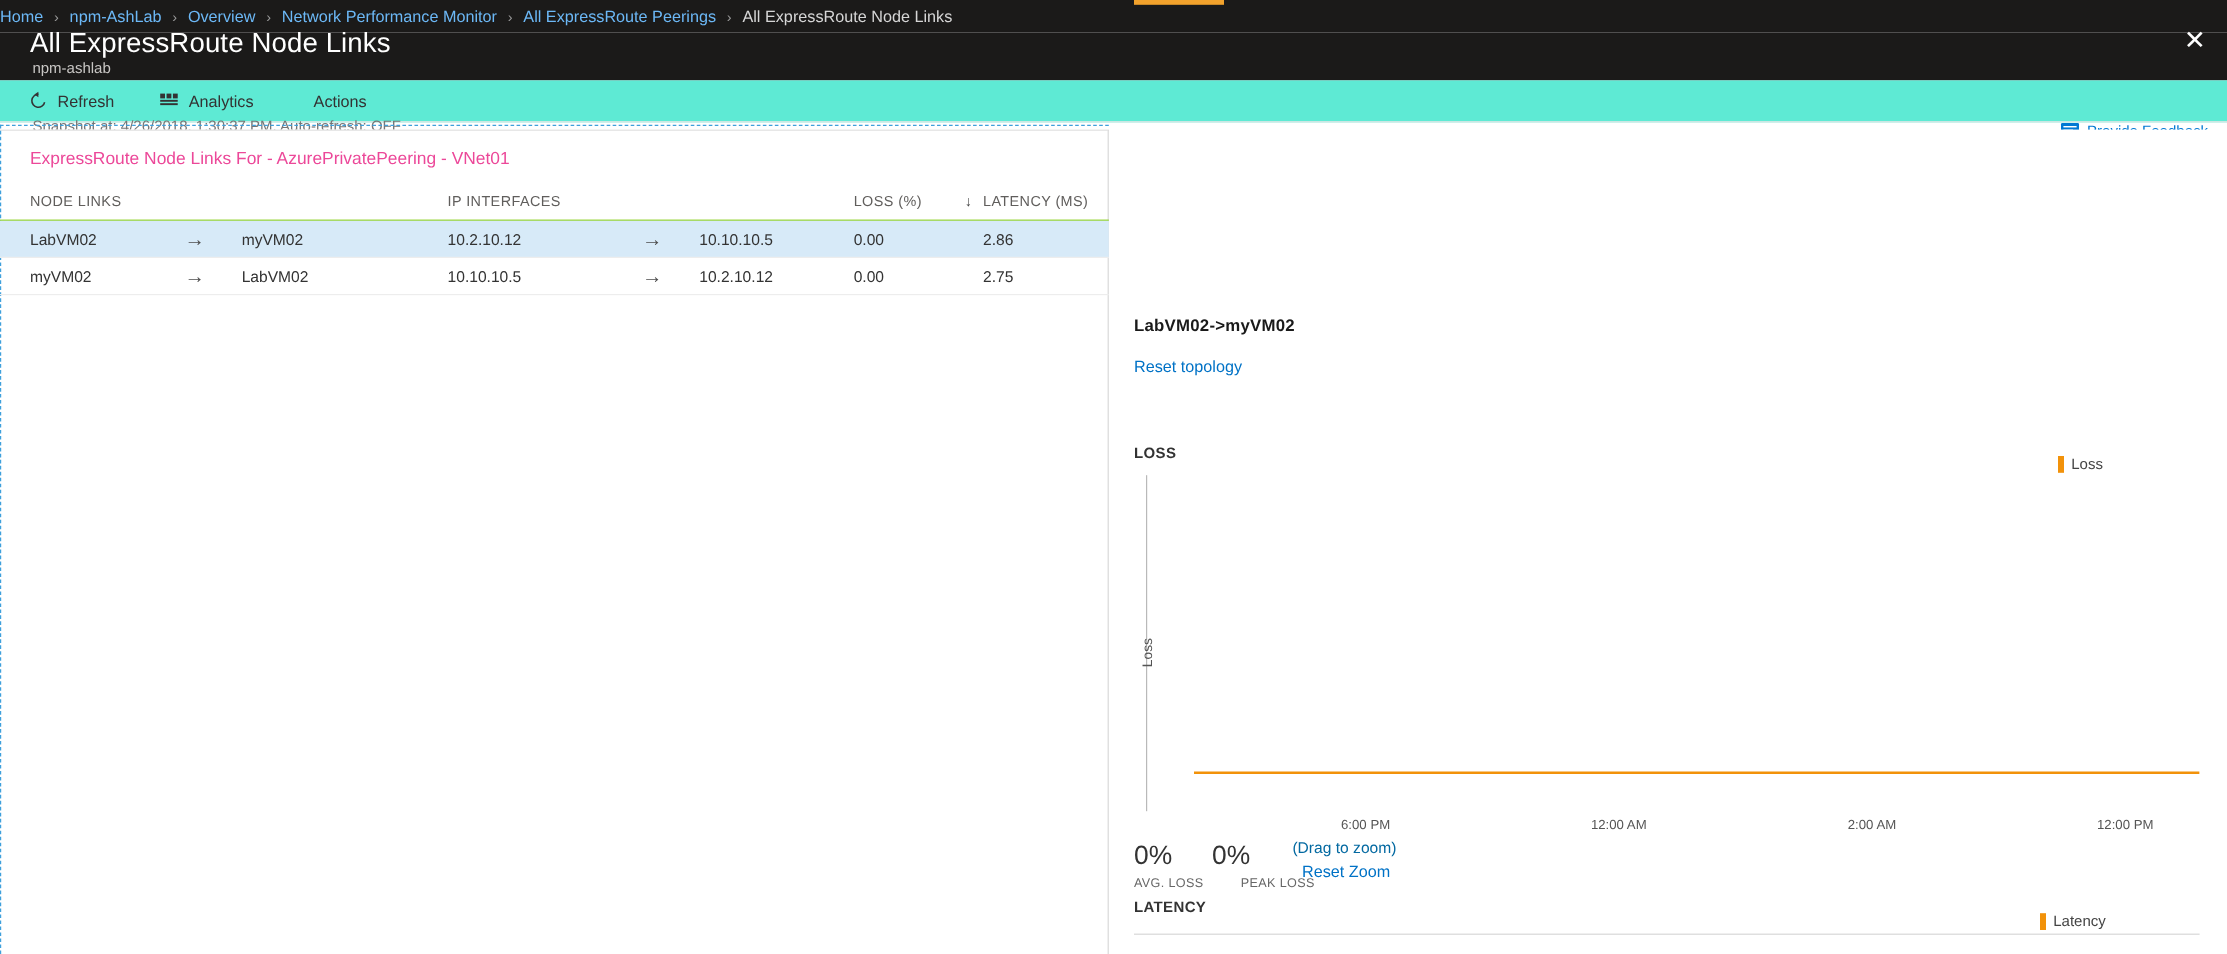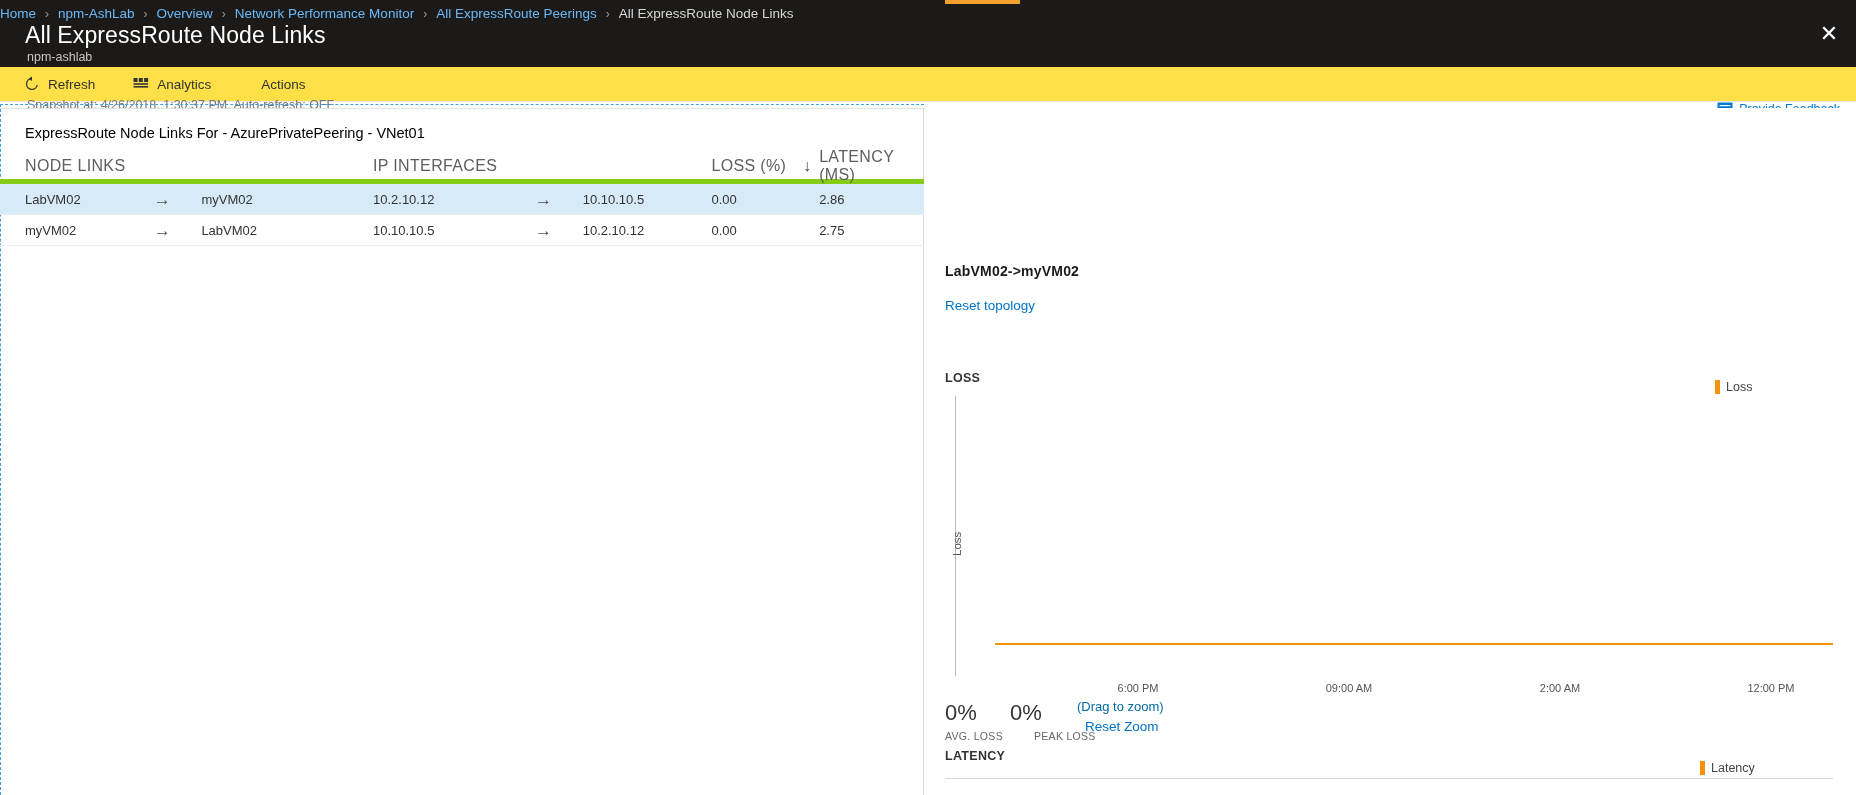--- a/index.html
+++ b/index.html
@@ -49,21 +49,21 @@
     position: absolute; right: 14px; top: 22px;
     width: 26px; height: 26px;
     color: #ffffff; font-size: 22px; line-height: 24px;
     text-align: center; cursor: pointer; font-weight: 300;
   }
 
   
   .cmdbar {
     position: absolute; left: 0; top: 67px;
     width: 1856px; height: 35px;
-    background: #fde047;
+    background: #5eead4;
     border-bottom: 1px solid #e6e6e6;
     display: flex; align-items: center;
   }
   .cmd {
     display: flex; align-items: center; gap: 8px;
     height: 34px; padding: 0 14px;
     font-size: 13.5px; color: #333333; cursor: pointer;
     margin-left: 10px;
   }
   .cmd-ico { width: 16px; height: 16px; display: block; }
@@ -101,33 +101,33 @@
     border-top: 1px dashed #3fa0dc;
   }
   .dashed-left {
     position: absolute; left: 0; top: 104px;
     width: 1px; height: 691px;
     border-left: 1px dashed #3fa0dc;
   }
 
   .section-head {
     position: absolute; left: 25px; top: 125px;
-    font-size: 14.5px; color: #000000;
+    font-size: 14.5px; color: #ec4899;
   }
 
   
   .tbl { position: absolute; left: 0; top: 152px; width: 924px; }
   .tr {
     display: flex; align-items: center;
     height: 31px; font-size: 13px;
   }
   .thead {
-    color: #605e5c; font-size: 16px;
+    color: #605e5c; font-size: 12px;
     letter-spacing: .35px;
-    border-bottom: 5px solid #84cc16;
+    border-bottom: 1px solid #84cc16;
     height: 32px;
   }
   .trow { color: #333333; border-bottom: 1px solid #ededed; height: 31px; cursor: pointer; }
   .trow.sel { background: #d7eaf8; }
   .c-nodea { width: 160px; padding-left: 25px; }
   .c-arrow1 { width: 50px; text-align: left; }
   .c-nodeb { width: 180px; }
   .c-ipa   { width: 170px; }
   .c-arrow2{ width: 50px; text-align: left; }
   .c-ipb   { width: 135px; }
@@ -341,16 +341,16 @@
   </div>
 
   <div class="chart-box" id="latency-chart-box" style="left:20px; top:670px; width:888px; height:120px;">
     <div class="gridline" style="left:0; top:0; width:888px;"></div>
 
     <svg id="latency-svg" width="888" height="120">
         <polyline points="30.0,63.4 35.9,57.6 41.8,66.2 47.7,60.5 53.6,70.6 59.5,79.2 65.4,82.8 71.3,76.3 77.2,80.6 83.1,67.7 89.0,63.4 94.9,66.2 100.8,70.6 106.7,64.8 112.6,76.3 118.6,80.6 124.5,74.9 130.4,40.3 136.3,34.6 142.2,50.4 148.1,57.6 154.0,54.7 159.9,67.7 165.8,87.8 171.7,93.6 177.6,76.3 183.5,60.5 189.4,54.7 195.3,56.2 201.2,64.8 207.1,70.6 213.0,74.9 218.9,79.2 224.8,76.3 230.7,70.6 236.6,63.4 242.5,50.4 248.4,25.9 254.3,20.2 260.2,33.1 266.1,28.8 272.0,37.4 277.9,31.7 283.8,43.2 289.8,46.1 295.7,40.3 301.6,44.6 307.5,47.5 313.4,41.8 319.3,46.1 325.2,50.4 331.1,44.6 337.0,49.0 342.9,43.2 348.8,47.5 354.7,23.0 360.6,18.7 366.5,36.0 372.4,44.6 378.3,31.7 384.2,36.0 390.1,46.1 396.0,53.3 401.9,60.5 407.8,64.8 413.7,70.6 419.6,67.7 425.5,63.4 431.4,67.7 437.3,76.3 443.2,80.6 449.1,74.9 455.0,79.2 461.0,83.5 466.9,76.3 472.8,70.6 478.7,64.8 484.6,56.2 490.5,38.9 496.4,34.6 502.3,41.8 508.2,30.2 514.1,33.1 520.0,38.9 525.9,43.2 531.8,46.1 537.7,43.2 543.6,44.6 549.5,47.5 555.4,50.4 561.3,53.3 567.2,56.2 573.1,59.0 579.0,60.5 584.9,56.2 590.8,46.1 596.7,41.8 602.6,43.2 608.5,44.6 614.4,41.8 620.3,43.2 626.2,57.6 632.2,67.7 638.1,73.4 644.0,70.6 649.9,63.4 655.8,67.7 661.7,76.3 667.6,72.0 673.5,66.2 679.4,70.6 685.3,74.9 691.2,64.8 697.1,40.3 703.0,34.6 708.9,43.2 714.8,38.9 720.7,44.6 726.6,47.5 732.5,50.4 738.4,76.3 744.3,80.6 750.2,70.6 756.1,60.5 762.0,51.8 767.9,41.8 773.8,33.1 779.7,37.4 785.6,41.8 791.5,38.9 797.4,43.2 803.4,44.6 809.3,46.1 815.2,43.2 821.1,40.3 827.0,37.4 832.9,34.6 838.8,36.0 844.7,37.4 850.6,34.6 856.5,33.1 862.4,36.0 868.3,38.9 874.2,41.8 880.1,43.2 886.0,44.6" fill="none" stroke="#f2920a" stroke-width="1.6" stroke-linejoin="round"></polyline>
       </svg>
   </div>
 <div class="xtick" style="left: 213px; top: 574px; position: absolute;">6:00 PM</div>
-    <div class="xtick" style="left: 424px; top: 574px; position: absolute;">09:00 AM</div>
+    <div class="xtick" style="left: 424px; top: 574px; position: absolute;">12:00 AM</div>
     <div class="xtick" style="left: 635px; top: 574px; position: absolute;">2:00 AM</div>
     <div class="xtick" style="left: 846px; top: 574px; position: absolute;">12:00 PM</div>
   </div>
 
 </body></html>

